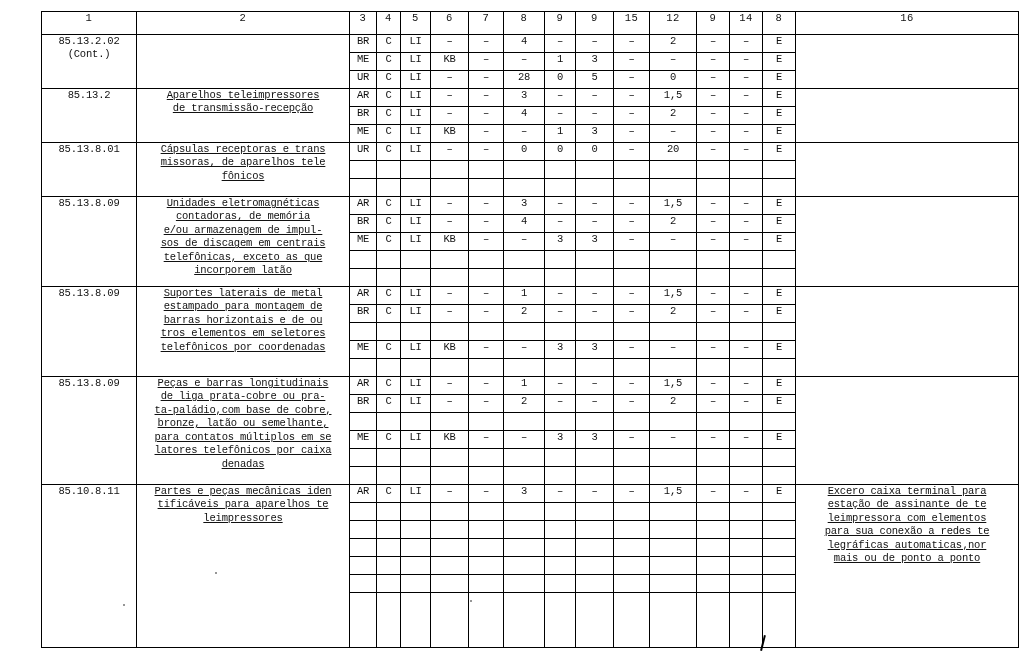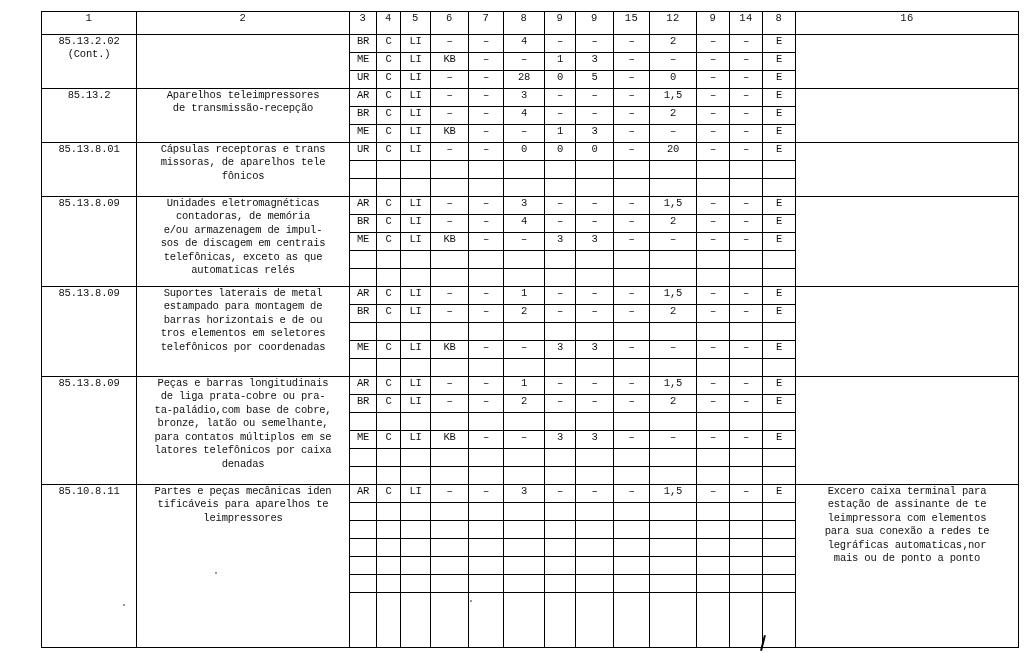--- a/index.html
+++ b/index.html
@@ -67,27 +67,29 @@
     font-size: 11px;
     letter-spacing: -0.2px;
     white-space: pre-line;
   }
   .desc-cell {
     padding: 4px 3px 2px 4px;
     font-size: 10.5px;
     letter-spacing: -0.3px;
     white-space: pre-line;
     line-height: 1.33;
+    text-decoration: underline;
   }
   .note-cell {
     padding: 4px 3px 2px 4px;
     font-size: 10.5px;
     letter-spacing: -0.35px;
     white-space: pre-line;
     line-height: 1.34;
+    text-decoration: underline;
   }
   .sub td {
     height: 17px;
     text-align: center;
     vertical-align: middle;
     font-size: 10.5px;
     letter-spacing: -0.2px;
   }
   .blank-row td { height: 17px; }
   .last-fill td { height: 54px; }
@@ -294,21 +296,21 @@
       <td></td>
     </tr>
 
     <tr class="sub">
       <td class="code-cell" rowspan="5">85.13.8.09</td>
       <td class="desc-cell" rowspan="5">Unidades eletromagnéticas
 contadoras, de   memória
 e/ou armazenagem de impul-
 sos de discagem em centrais
 telefônicas, exceto as que
-automaticas relés</td>
+incorporem latão</td>
       <td>AR</td>
       <td>C</td>
       <td>LI</td>
       <td>–</td>
       <td>–</td>
       <td>3</td>
       <td>–</td>
       <td>–</td>
       <td>–</td>
       <td>1,5</td>

